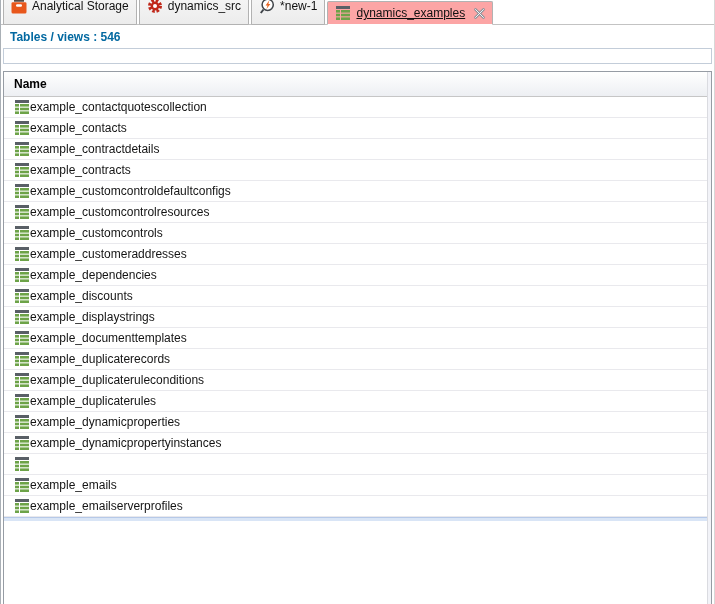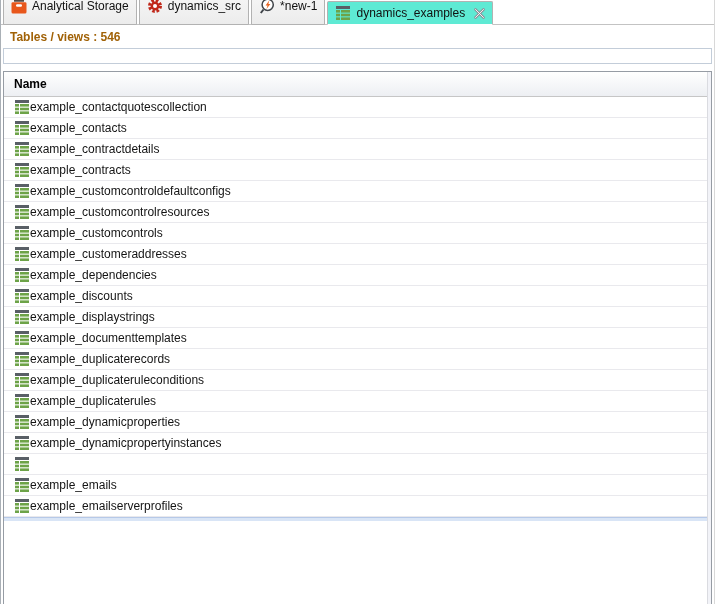--- a/index.html
+++ b/index.html
@@ -9,26 +9,26 @@
     border-left:1px solid #aab0b6; border-right:1px solid #d8d8d8; background:#fff; }
 
   
   .tabbar { display:flex; align-items:flex-end; height:25px; padding-left:2px;
     background:#fff; border-bottom:1px solid #c3c3c3; flex:none; }
   .tab { display:inline-flex; align-items:center; gap:5px; height:38px;
     padding:0 7px; margin-right:2px; margin-bottom:-1px;
     border:1px solid #b2b2b2; border-radius:2px 2px 0 0;
     background:linear-gradient(#f8f8f8,#ececec);
     font-size:12px; color:#111; white-space:nowrap; cursor:default; }
-  .tab.active { background:#5eead4; border-bottom-color:#fff; height:24px; }
+  .tab.active { background:#fca5a5; border-bottom-color:#fff; height:24px;text-decoration:underline; }
   .tab svg { flex:none; }
   .tab-close { display:inline-flex; margin-left:4px; width:11px; height:11px; }
 
   
-  .summary { font-size:12px; font-weight:bold; color:#a16207;
+  .summary { font-size:12px; font-weight:bold; color:#0369a1;
     padding:5px 0 3px 9px; flex:none; }
 
   
   .filter { display:block; width:709px; margin:1px 2px 0 2px; height:16px;
     border:1px solid #c3cdd9; background:#fff; font-size:12px; padding:0 4px;
     font-family:"Liberation Sans", sans-serif; outline:none; flex:none; }
 
   
   .grid { margin:7px 2px 0 2px; flex:1; position:relative; overflow:hidden;
     border:1px solid #969ca4; border-bottom:none; background:#fff; }

